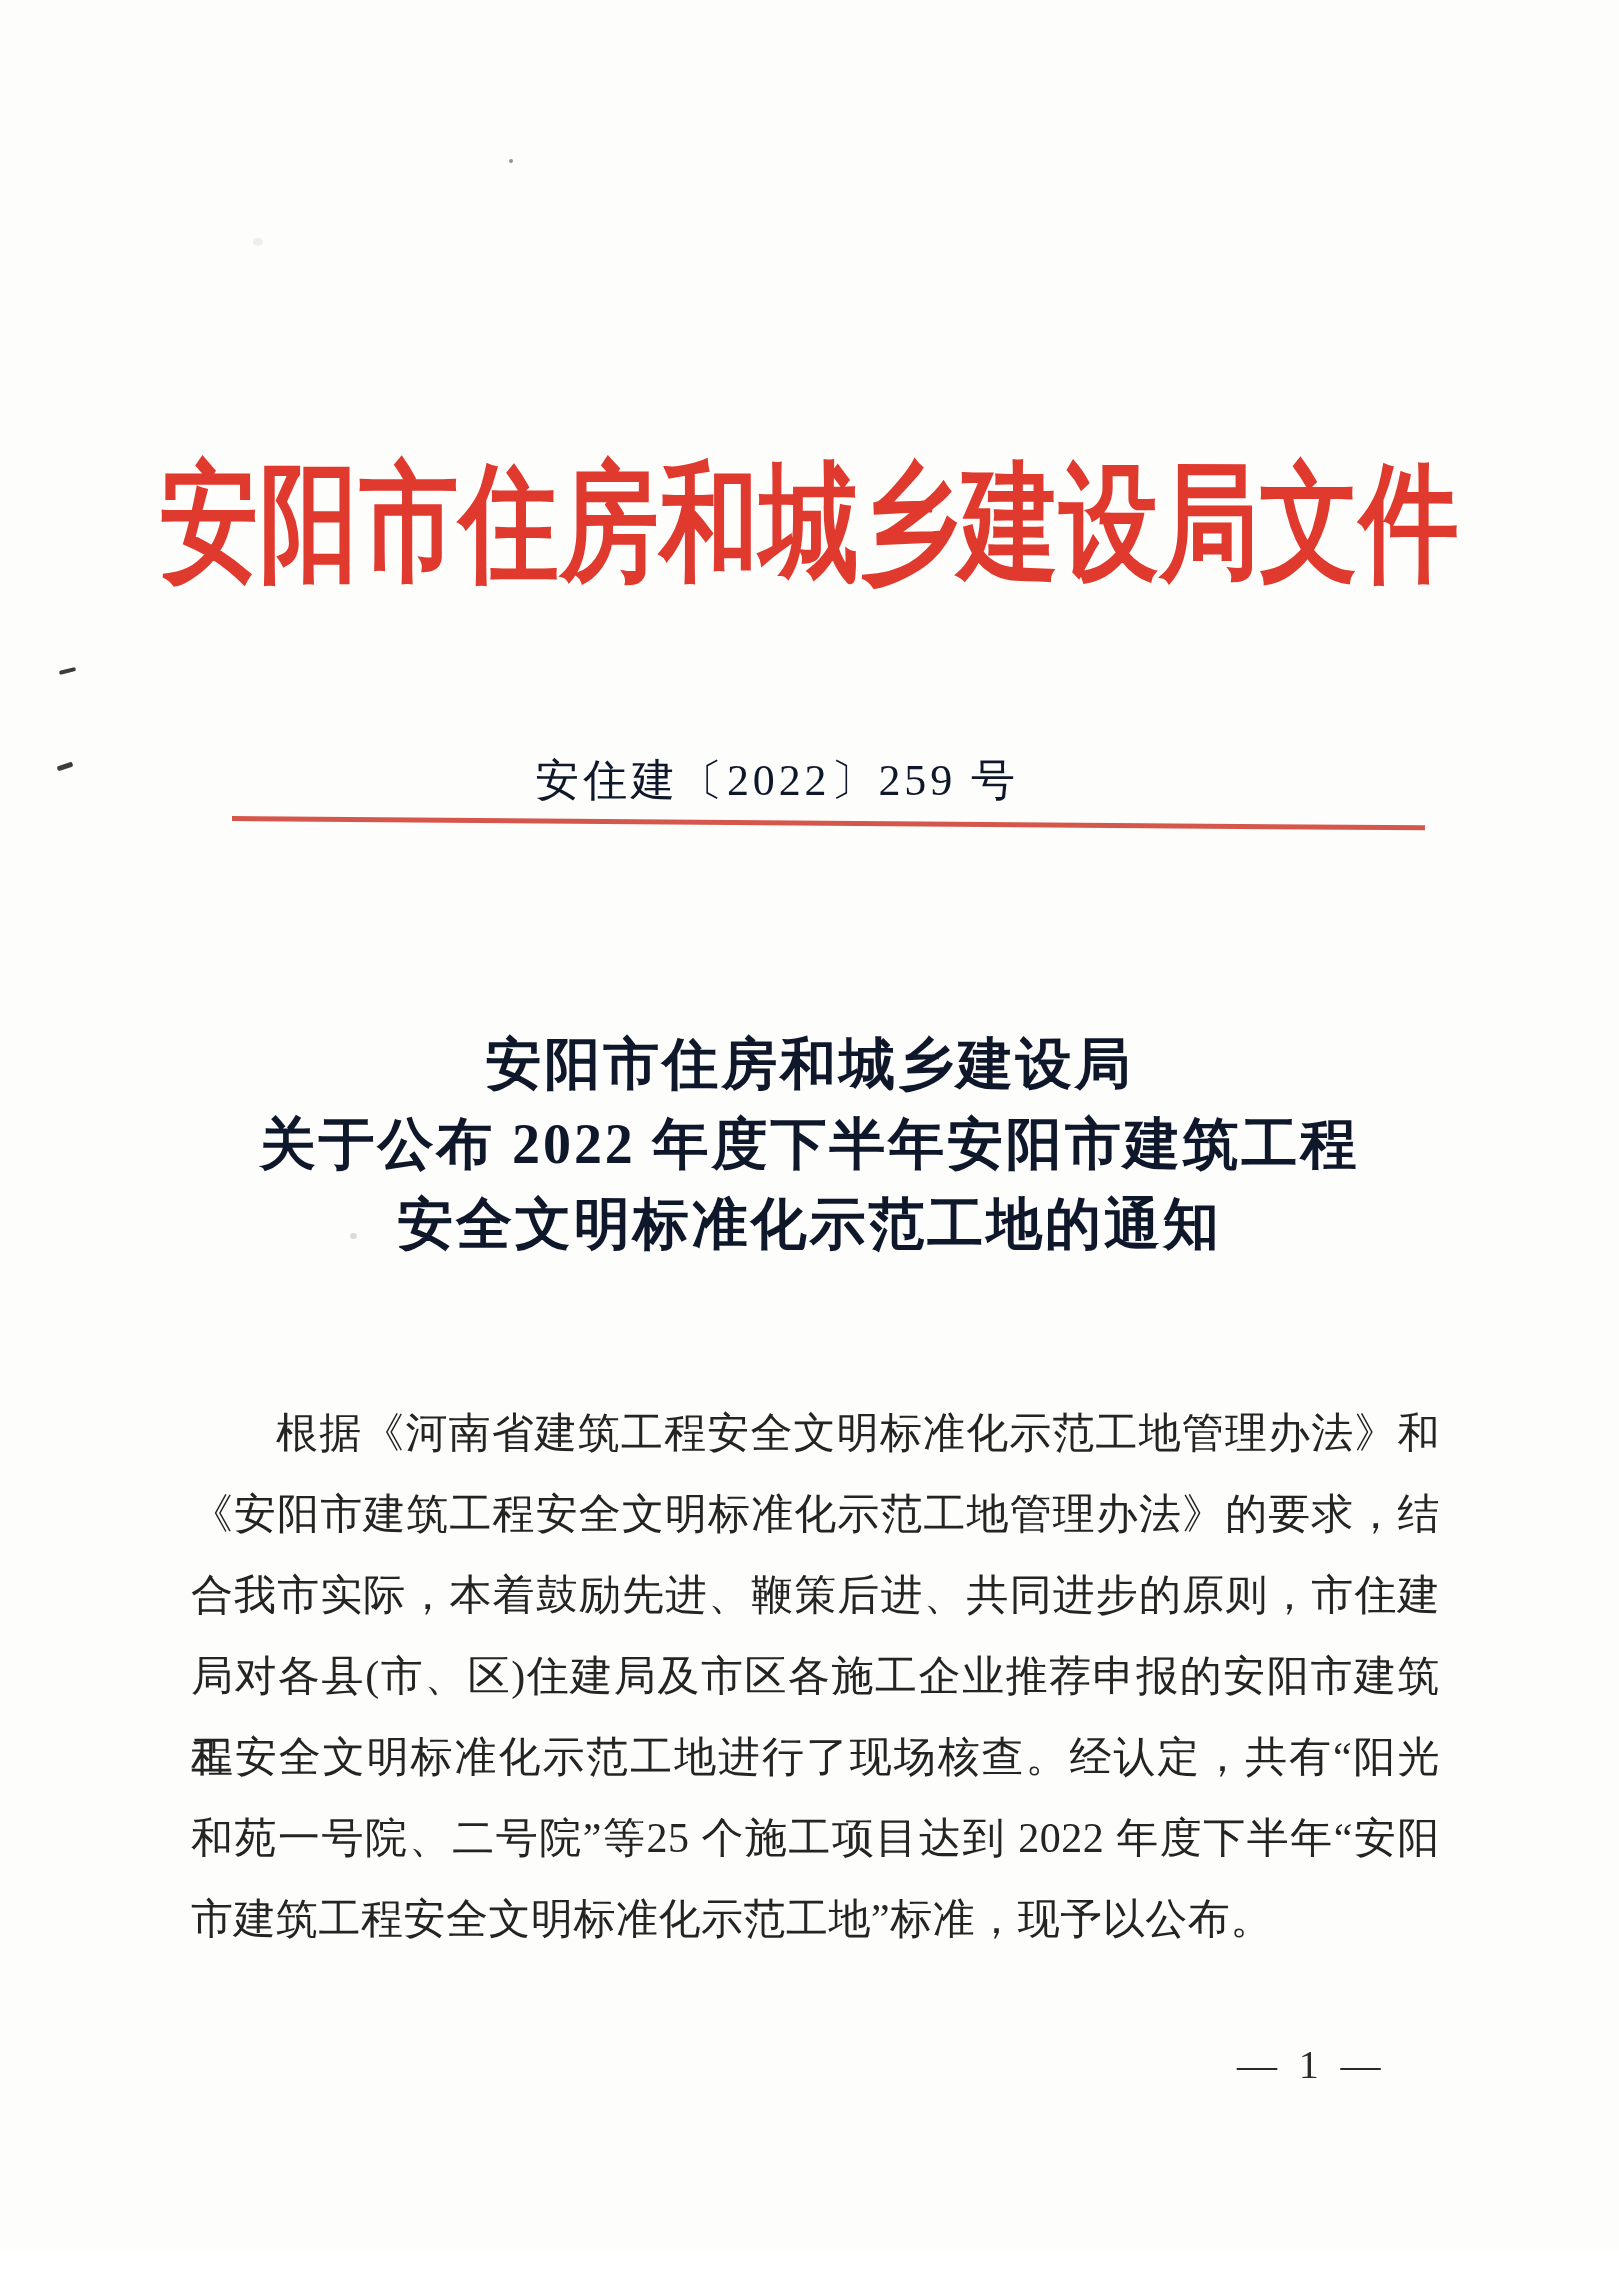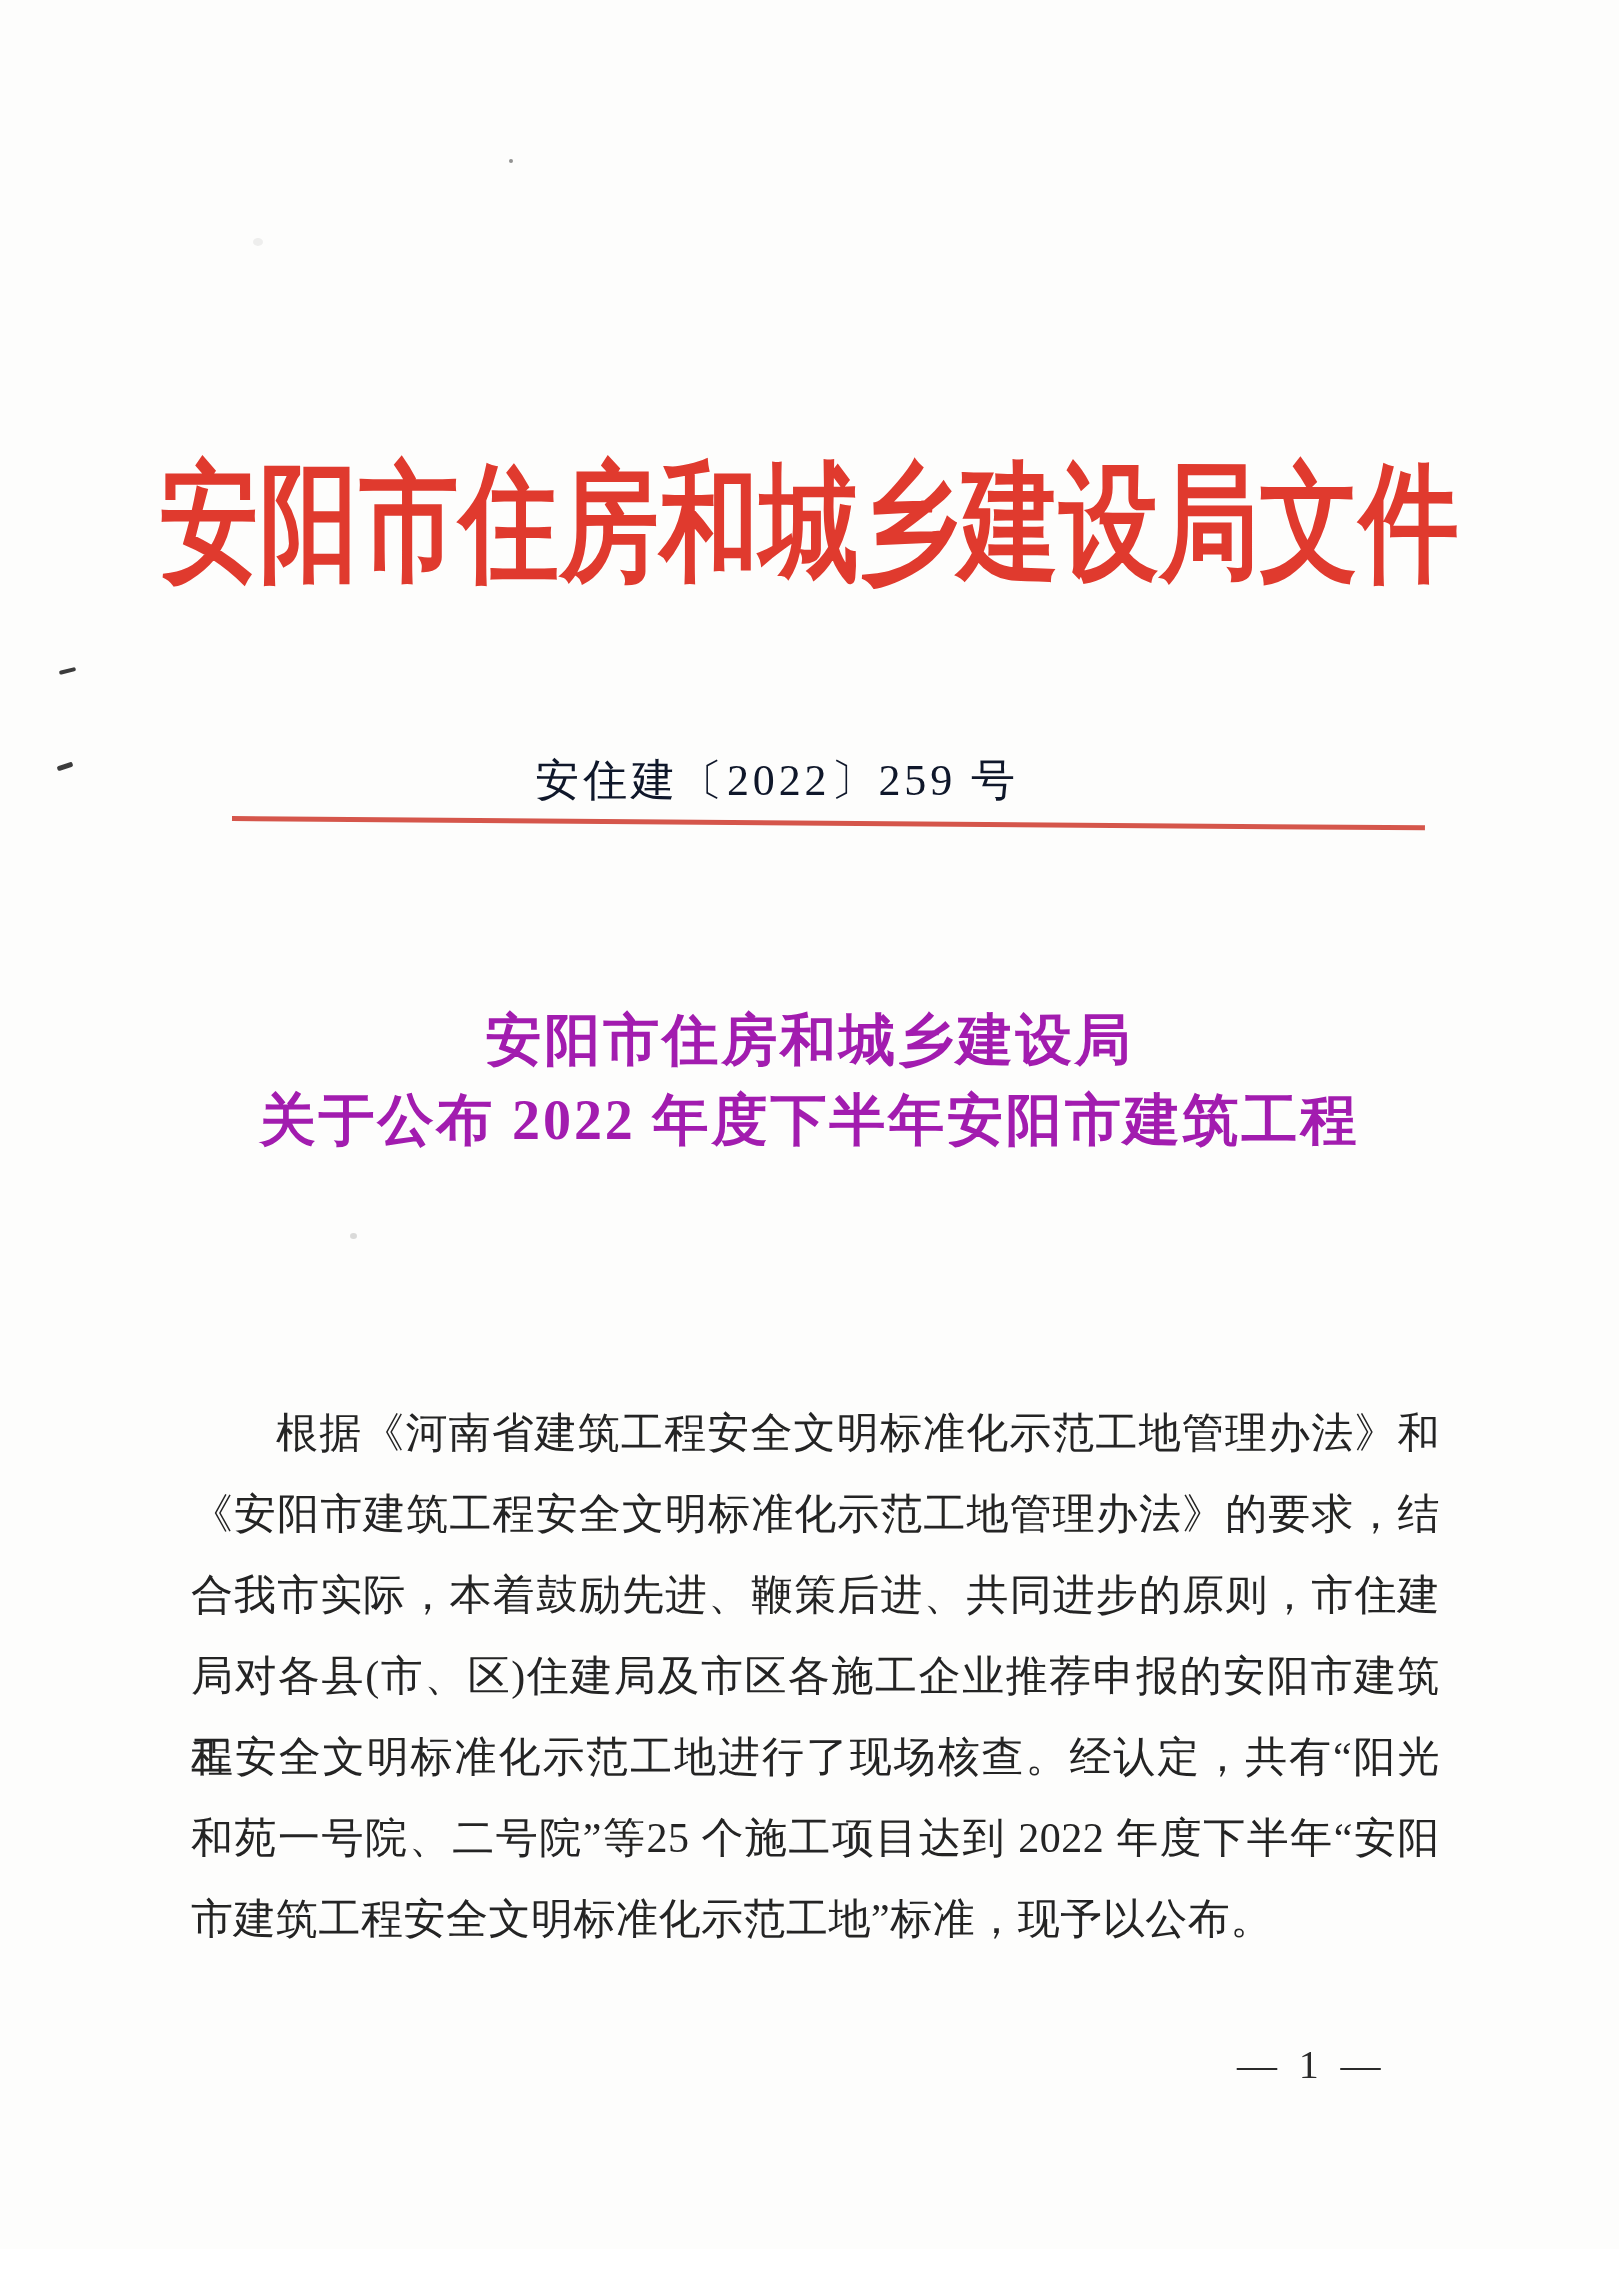--- a/index.html
+++ b/index.html
@@ -52,25 +52,25 @@
     width: 1193px;
     height: 4.9px;
     background: #d5564b;
     transform: rotate(0.45deg);
     transform-origin: left center;
   }
 
   
   .title-block {
     position: absolute;
-    top: 1000px;
+    top: 1024px;
     left: 0;
     width: 100%;
     text-align: center;
-    color: #a21caf;
+    color: #0f172a;
   }
   .title-line {
     height: 80px;
     line-height: 80px;
     font-size: 56px;
     font-weight: 700;
     letter-spacing: 2.9px;
     white-space: nowrap;
   }
 
@@ -133,20 +133,21 @@
 
   <div class="red-header">安阳市住房和城乡建设局文件</div>
 
   <div class="doc-number">安住建〔2022〕259 号</div>
 
   <div class="red-rule"></div>
 
   <div class="title-block">
     <div class="title-line">安阳市住房和城乡建设局</div>
     <div class="title-line">关于公布 2022 年度下半年安阳市建筑工程</div>
+    <div class="title-line">安全文明标准化示范工地的通知</div>
   </div>
 
 
   <div class="body-block">
     <div class="body-line indent">根据《河南省建筑工程安全文明标准化示范工地管理办法》和</div>
     <div class="body-line">《安阳市建筑工程安全文明标准化示范工地管理办法》的要求，结</div>
     <div class="body-line">合我市实际，本着鼓励先进、鞭策后进、共同进步的原则，市住建</div>
     <div class="body-line">局对各县(市、区)住建局及市区各施工企业推荐申报的安阳市建筑工</div>
     <div class="body-line">程安全文明标准化示范工地进行了现场核查。经认定，共有“阳光</div>
     <div class="body-line">和苑一号院、二号院”等25 个施工项目达到 2022 年度下半年“安阳</div>

